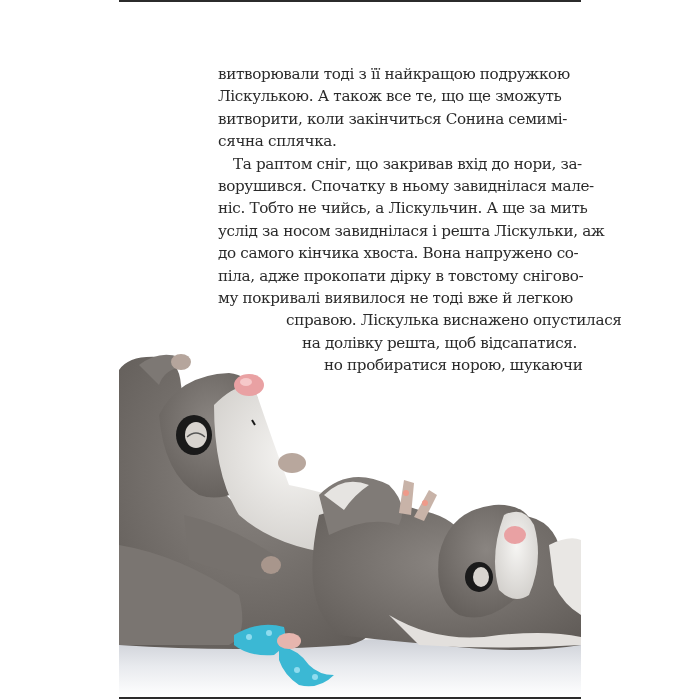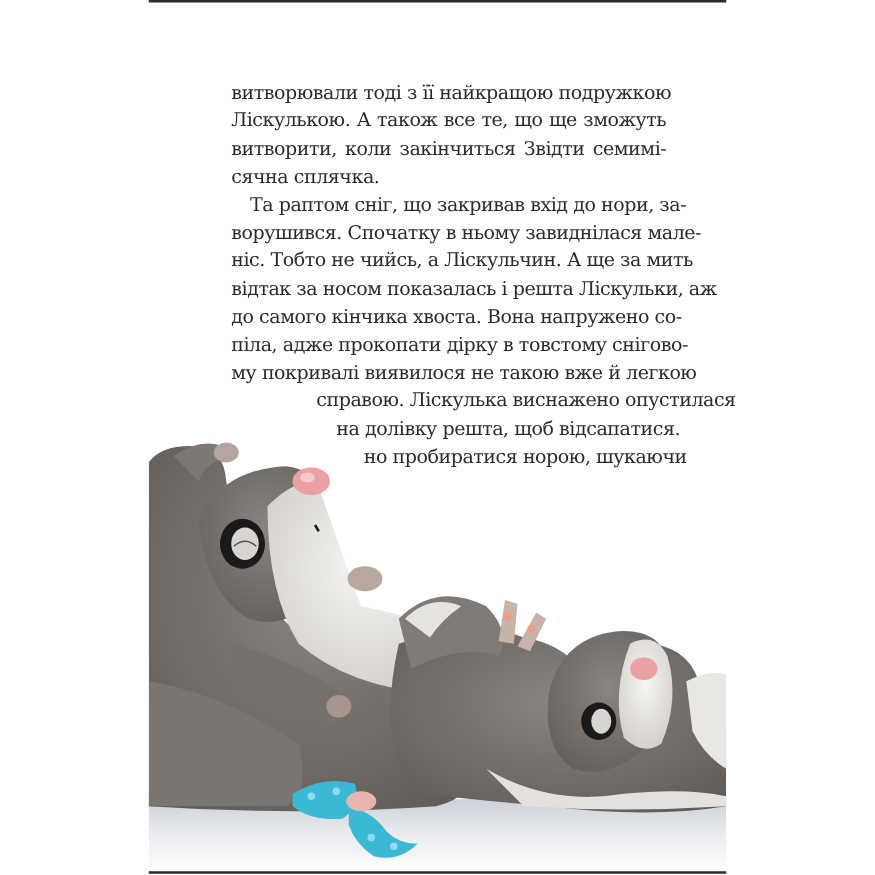--- a/index.html
+++ b/index.html
@@ -8,44 +8,44 @@
       position: absolute; left: 119px; top: 0; width: 462px; height: 700px;
       background: #ffffff;
     }
     .rule-top { position: absolute; left: 119px; top: 0; width: 462px; height: 2px; background: #2b2b2b; }
     .rule-bottom { position: absolute; left: 119px; top: 697px; width: 462px; height: 2px; background: #2b2b2b; }
     .text {
       position: absolute; left: 185px; top: 63px; width: 348px;
       font-family: "DejaVu Serif", serif; font-size: 15.2px; line-height: 22.4px;
       color: #2a2a2a; letter-spacing: -0.35px;
     }
-    .line { display: block; white-space: nowrap; text-align: justify; text-align-last: justify; height: 22.4px; }
+    .line { display: block; white-space: nowrap; text-align: justify; text-align-last: justify; height: 22.4px; margin-left: 33px; }
     .line.last { text-align-last: left; }
     .line.indent { padding-left: 15px; }
     .line.right { text-align: left; text-align-last: right; }
     .illustration { position: absolute; left: 119px; top: 345px; width: 462px; height: 352px; }
   </style>
 </head>
 <body>
 
 <div class="page"></div>
 <div class="rule-top"></div>
 
 <div class="text">
   <span class="line">витворювали тоді з її найкращою подружкою</span>
   <span class="line">Ліскулькою. А також все те, що ще зможуть</span>
-  <span class="line">витворити, коли закінчиться Звідти семимі-</span>
+  <span class="line">витворити, коли закінчиться Сонина семимі-</span>
   <span class="line last">сячна сплячка.</span>
   <span class="line indent">Та раптом сніг, що закривав вхід до нори, за-</span>
   <span class="line">ворушився. Спочатку в ньому завиднілася мале-</span>
   <span class="line">ніс. Тобто не чийсь, а Ліскульчин. А ще за мить</span>
-  <span class="line">відтак за носом показалась і решта Ліскульки, аж</span>
+  <span class="line">услід за носом завиднілася і решта Ліскульки, аж</span>
   <span class="line">до самого кінчика хвоста. Вона напружено со-</span>
   <span class="line">піла, адже прокопати дірку в товстому снігово-</span>
-  <span class="line">му покривалі виявилося не такою вже й легкою</span>
+  <span class="line">му покривалі виявилося не тоді вже й легкою</span>
   <span class="line right" style="padding-left:68px">справою. Ліскулька виснажено опустилася</span>
   <span class="line right" style="padding-left:84px">на долівку решта, щоб відсапатися.</span>
   <span class="line right" style="padding-left:106px">но пробиратися норою, шукаючи</span>
 </div>
 
 <svg class="illustration" viewBox="0 0 462 352" xmlns="http://www.w3.org/2000/svg">
   <defs>
     <linearGradient id="snow" x1="0" y1="0" x2="0" y2="1">
       <stop offset="0" stop-color="#c9ccd3"></stop>
       <stop offset="0.5" stop-color="#e8eaee"></stop>

